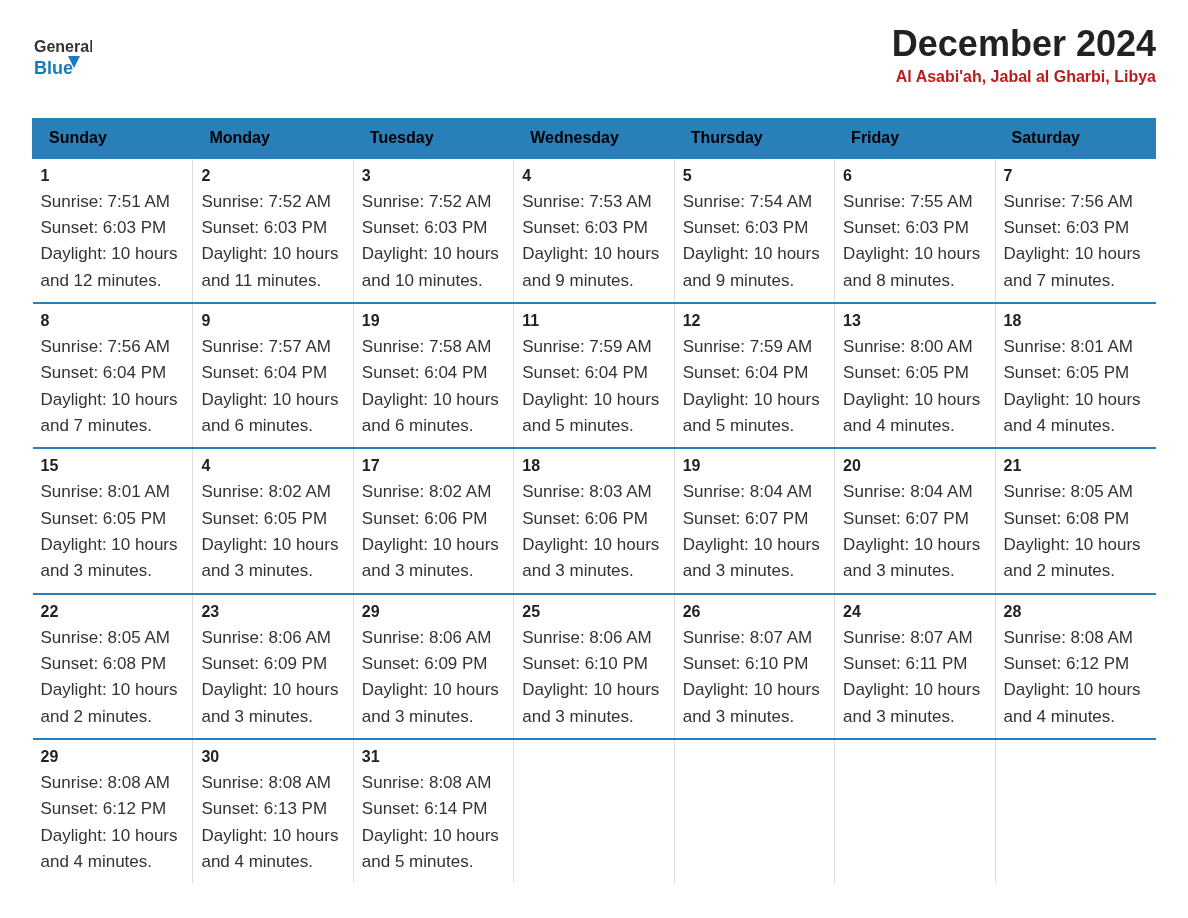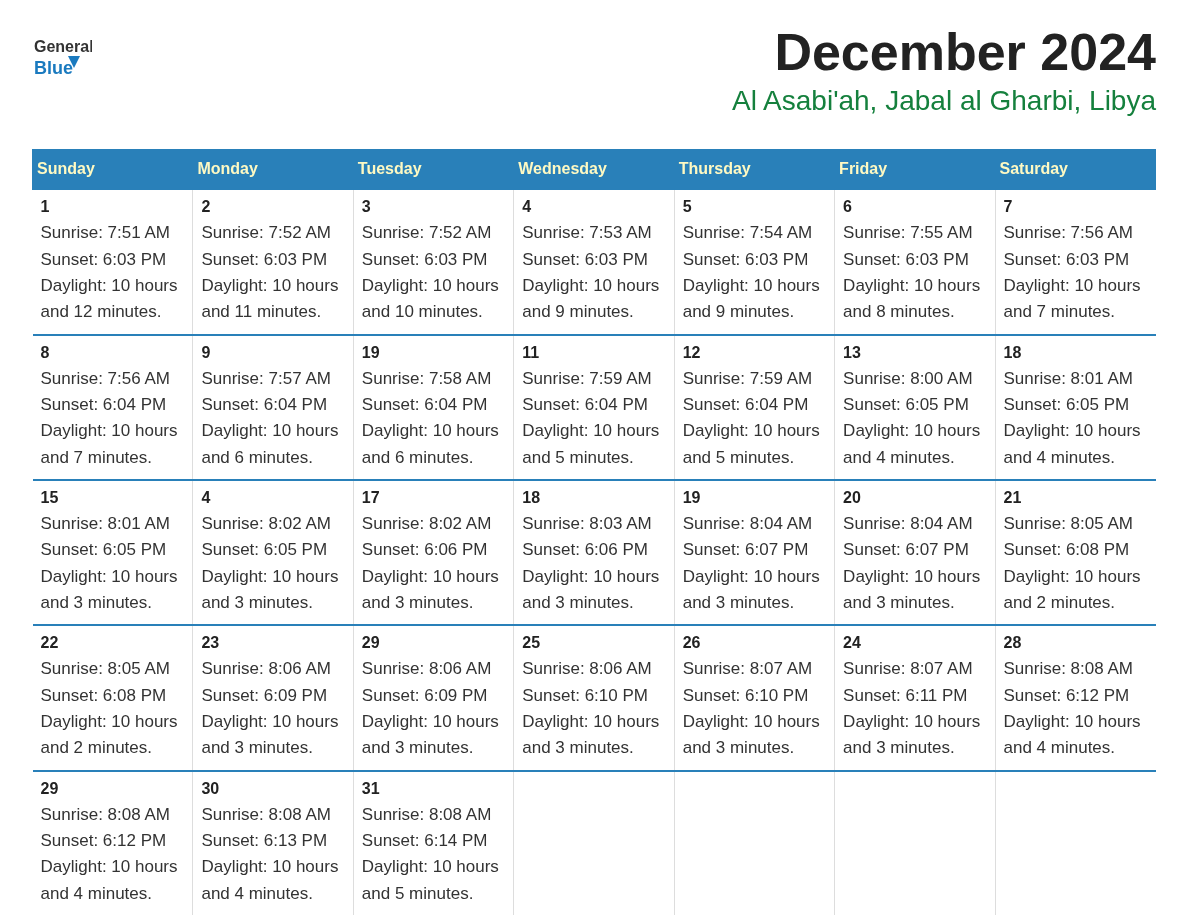--- a/index.html
+++ b/index.html
@@ -18,41 +18,42 @@
     }
     .logo {
       display: flex;
       align-items: center;
       gap: 0;
     }
     .title-block {
       text-align: right;
     }
     .calendar-title {
-      font-size: 52px;
+      font-size: 36px;
       font-weight: bold;
       color: #222;
       line-height: 1.1;
     }
     .calendar-subtitle {
-      font-size: 28px;
-      color: #15803d;
+      font-size: 16px;
+      color: #b91c1c;
       margin-top: 4px;
+      font-weight: bold;
     }
     table {
       width: 100%;
       border-collapse: collapse;
       table-layout: fixed;
     }
     thead tr th {
       background-color: #2980b9;
-      color: #fef9c3;
+      color: #000000;
       font-size: 16px;
       font-weight: 600;
-      padding: 10px 4px;
+      padding: 10px 16px;
       text-align: left;
       border: 1px solid #2980b9;
     }
     tbody tr {
       border-top: 2px solid #2980b9;
     }
     tbody tr td {
       vertical-align: top;
       padding: 8px 8px;
       font-size: 13px;

